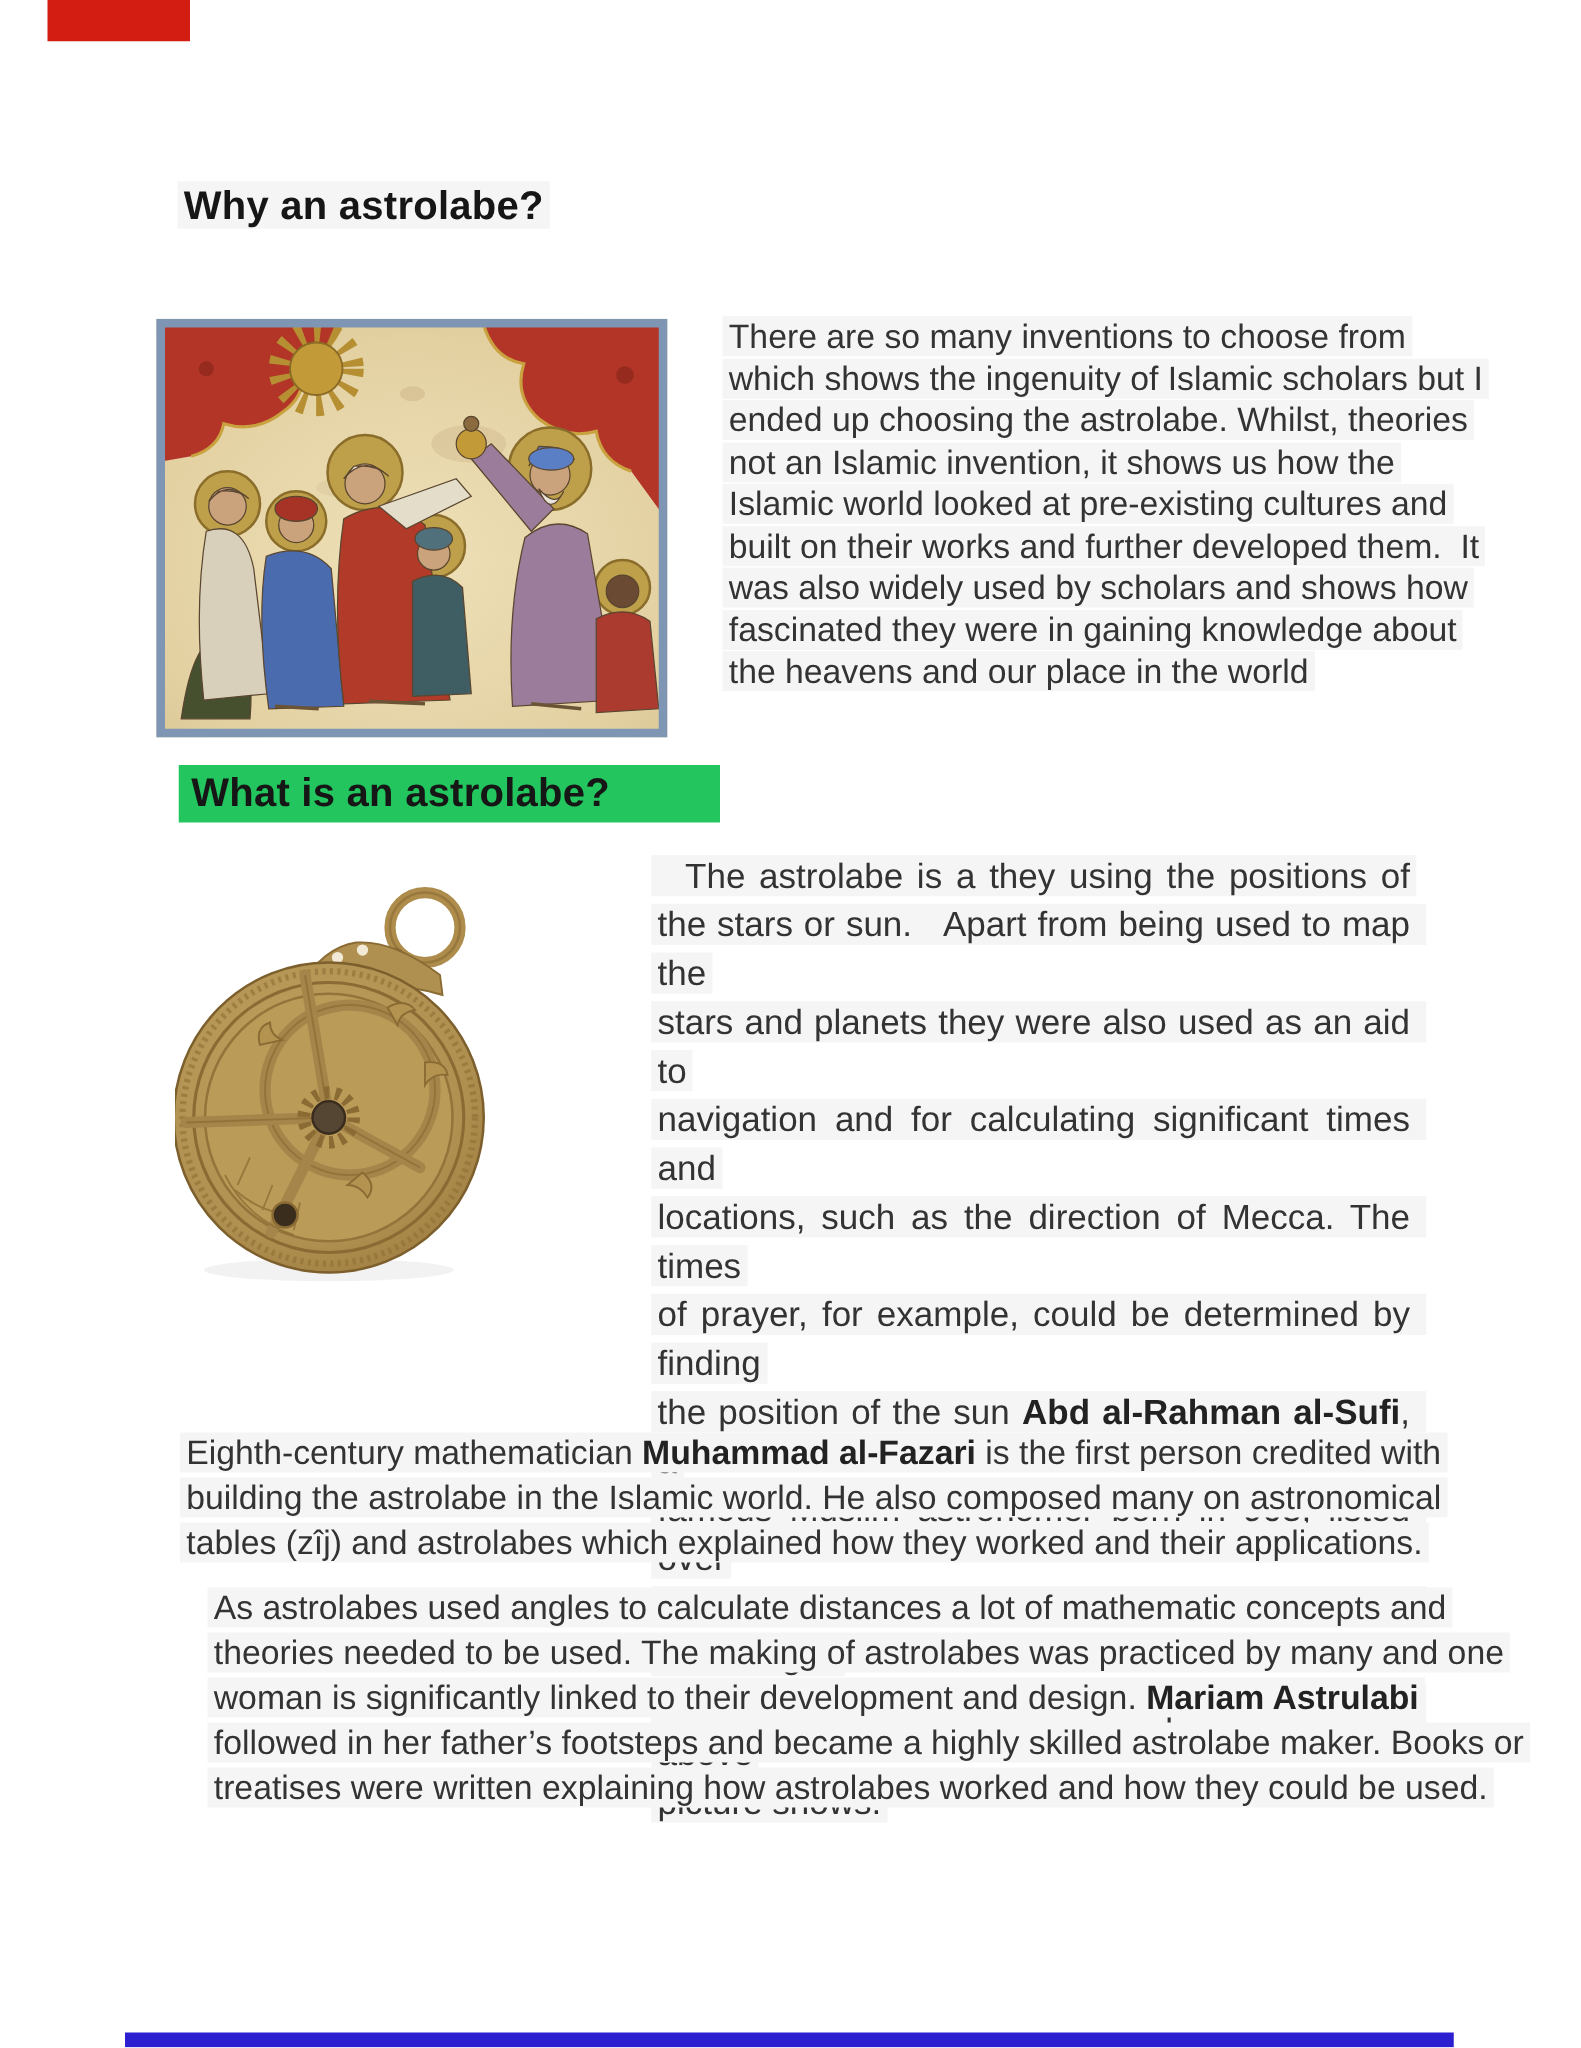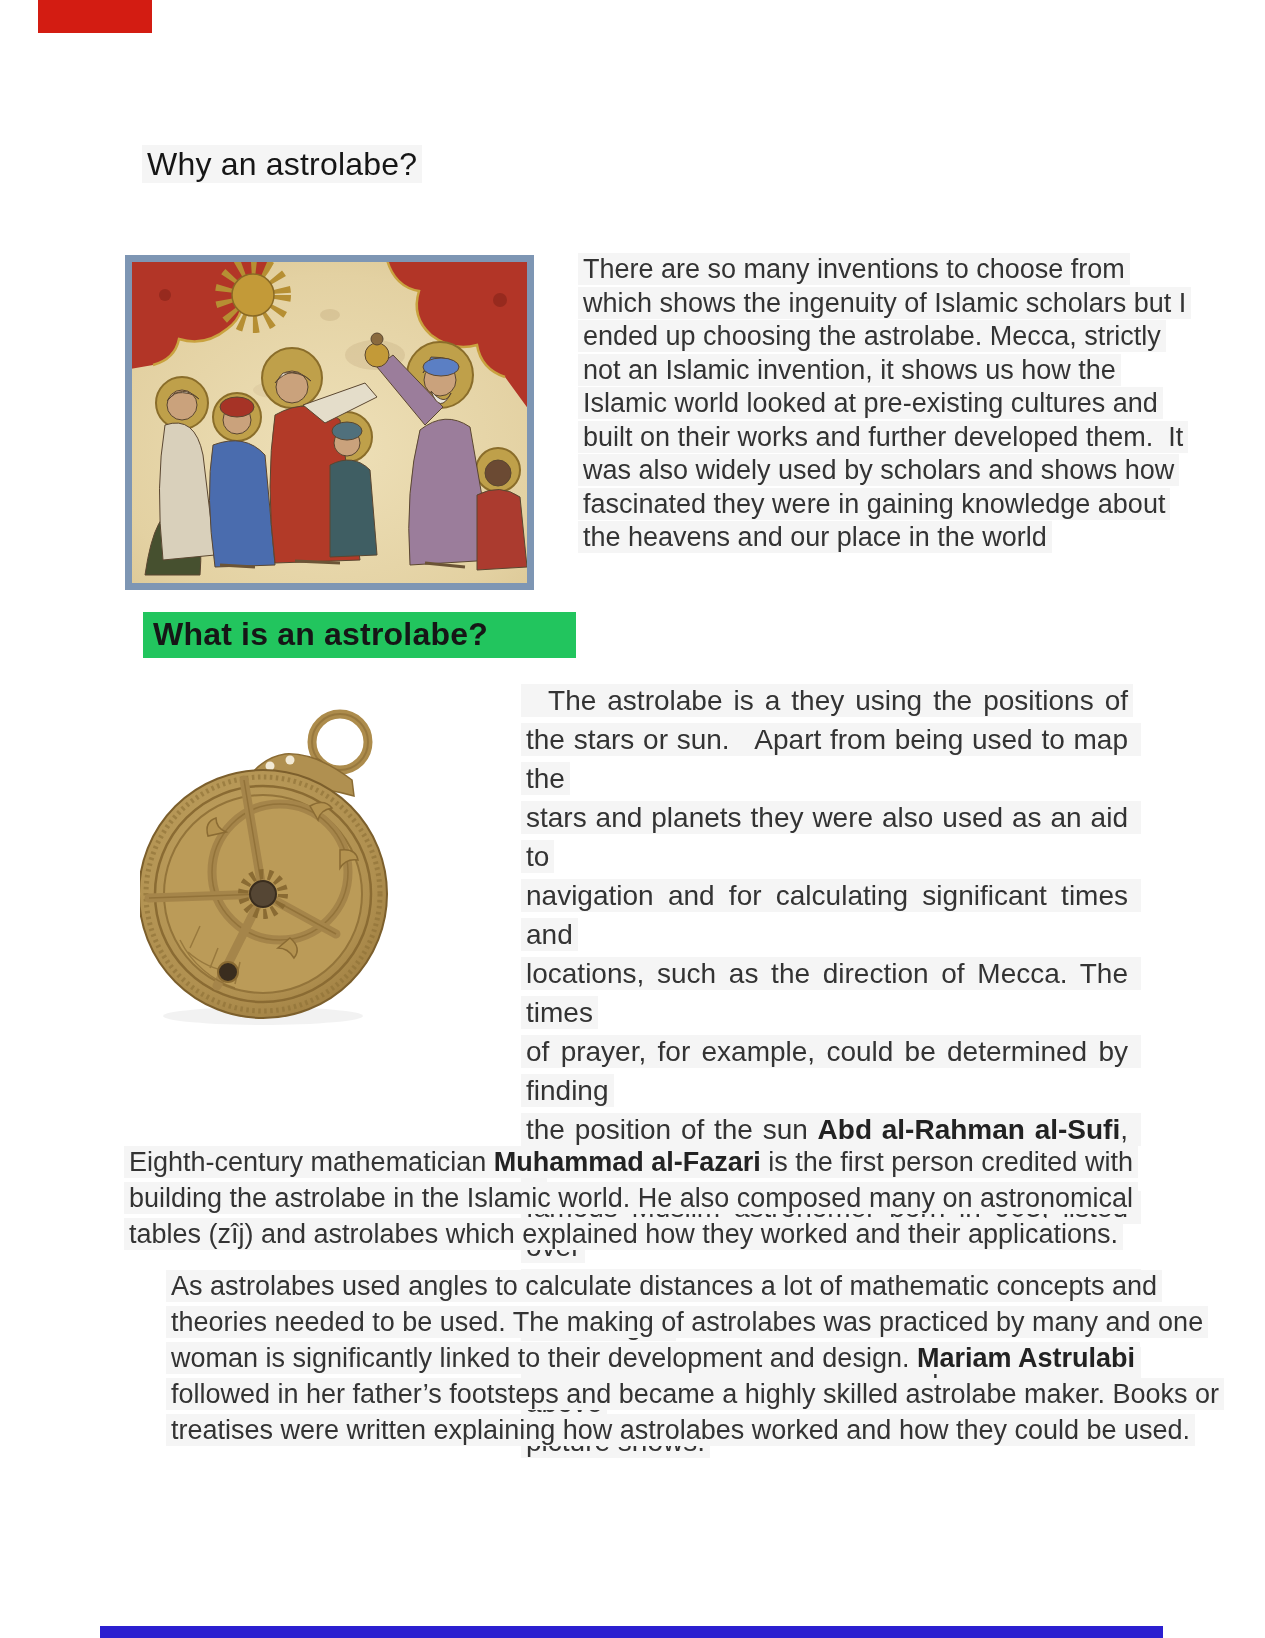--- a/index.html
+++ b/index.html
@@ -8,37 +8,37 @@
     font-family:"Liberation Sans","DejaVu Sans",sans-serif; color:#2e2e2e;
     overflow:hidden;
   }
   .bleed-bar { position:absolute; }
   #bar-top    { left:38px;  top:0;       width:114px;  height:33px; }
   #bar-bottom { left:100px; top:1626px;  width:1063px; height:12px; }
 
   .hl { background:#f5f5f5; padding:1px 5px; box-decoration-break:clone; }
 
   h1.doc-h { position:absolute; left:142px; top:143px; margin:0;
-    font-size:32px; line-height:42px; font-weight:400; color:#161616; letter-spacing:.2px; }
+    font-size:32px; line-height:42px; font-weight:700; color:#161616; letter-spacing:.2px; }
   h2.doc-h { position:absolute; left:143px; top:612px; margin:0;
     font-size:32px; line-height:40px; font-weight:700; color:#161616; letter-spacing:.2px; }
   h2.doc-h .hl { display:inline-block; padding:2px 88px 4px 10px; background:#22c55e; }
 
   figure { margin:0; padding:0; position:absolute; }
   #painting  { left:125px; top:255px; width:409px; height:335px; }
   #astrolabe { left:140px; top:700px; width:265px; height:330px; }
 
   .para { position:absolute; color:#333333; }
   .para .tl { white-space:pre; }
   .para .tl b { font-weight:700; color:#222; }
   #para-intro { left:578px; top:253px; font-size:27px; line-height:33.5px; }
   #para-what  { left:521px; top:681px; width:612px; font-size:28px; line-height:39px; }
   #para-what .tl { white-space:pre-wrap; }
   #para-what .tl.just { text-align:justify; text-align-last:justify; }
-  #para-fazari { left:124px; top:1144px; font-size:27px; line-height:36px; }
+  #para-fazari { left:144px; top:1144px; font-size:27px; line-height:36px; }
   #para-mariam { left:140px; top:1268px; font-size:27px; line-height:36px;margin-left:26px; }
 </style>
 </head>
 <body>
 
 <div class="page">
 
   <div id="bar-top" class="bleed-bar" style="background: rgb(211, 28, 18);"></div>
 
   <h1 class="doc-h"><span class="hl">Why an astrolabe?</span></h1>
@@ -106,21 +106,21 @@
         <circle cx="373" cy="218" r="13" fill="#6b4a33"></circle>
         <path d="M300,308 L340,312 M95,310 L130,312 M170,306 L215,308" stroke="#6b5436" stroke-width="3" fill="none"></path>
       </g>
       <rect x="3.5" y="3.5" width="402" height="328" fill="none" stroke="#7e96b4" stroke-width="7"></rect>
     </svg>
   </figure>
 
   <div id="para-intro" class="para">
       <div class="tl"><span class="hl"><span>There are so many inventions to choose from</span></span></div>
       <div class="tl"><span class="hl"><span>which shows the ingenuity of Islamic scholars but I</span></span></div>
-      <div class="tl"><span class="hl"><span>ended up choosing the astrolabe. Mecca, strictly</span></span></div>
+      <div class="tl"><span class="hl"><span>ended up choosing the astrolabe. Whilst, theories</span></span></div>
       <div class="tl"><span class="hl"><span>not an Islamic invention, it shows us how the</span></span></div>
       <div class="tl"><span class="hl"><span>Islamic world looked at pre-existing cultures and</span></span></div>
       <div class="tl"><span class="hl"><span>built on their works and further developed them.  It</span></span></div>
       <div class="tl"><span class="hl"><span>was also widely used by scholars and shows how</span></span></div>
       <div class="tl"><span class="hl"><span>fascinated they were in gaining knowledge about</span></span></div>
       <div class="tl"><span class="hl"><span>the heavens and our place in the world</span></span></div>
     </div>
 
   <h2 class="doc-h"><span class="hl">What is an astrolabe?</span></h2>
 

